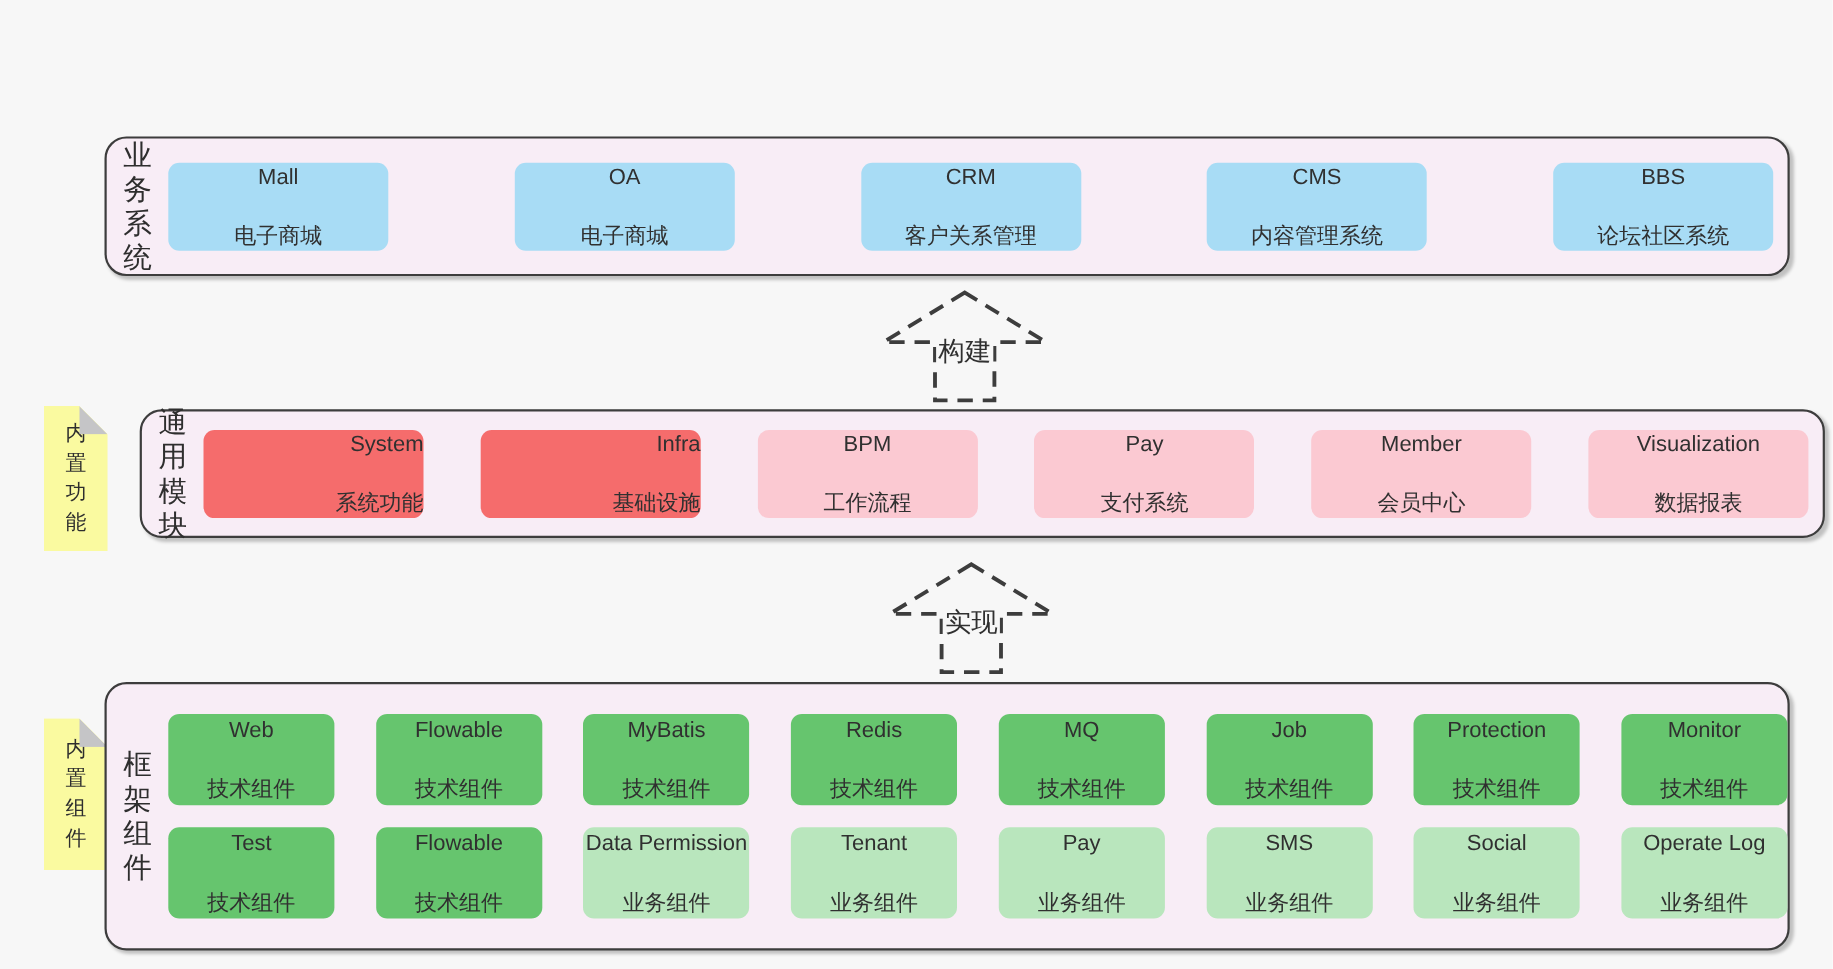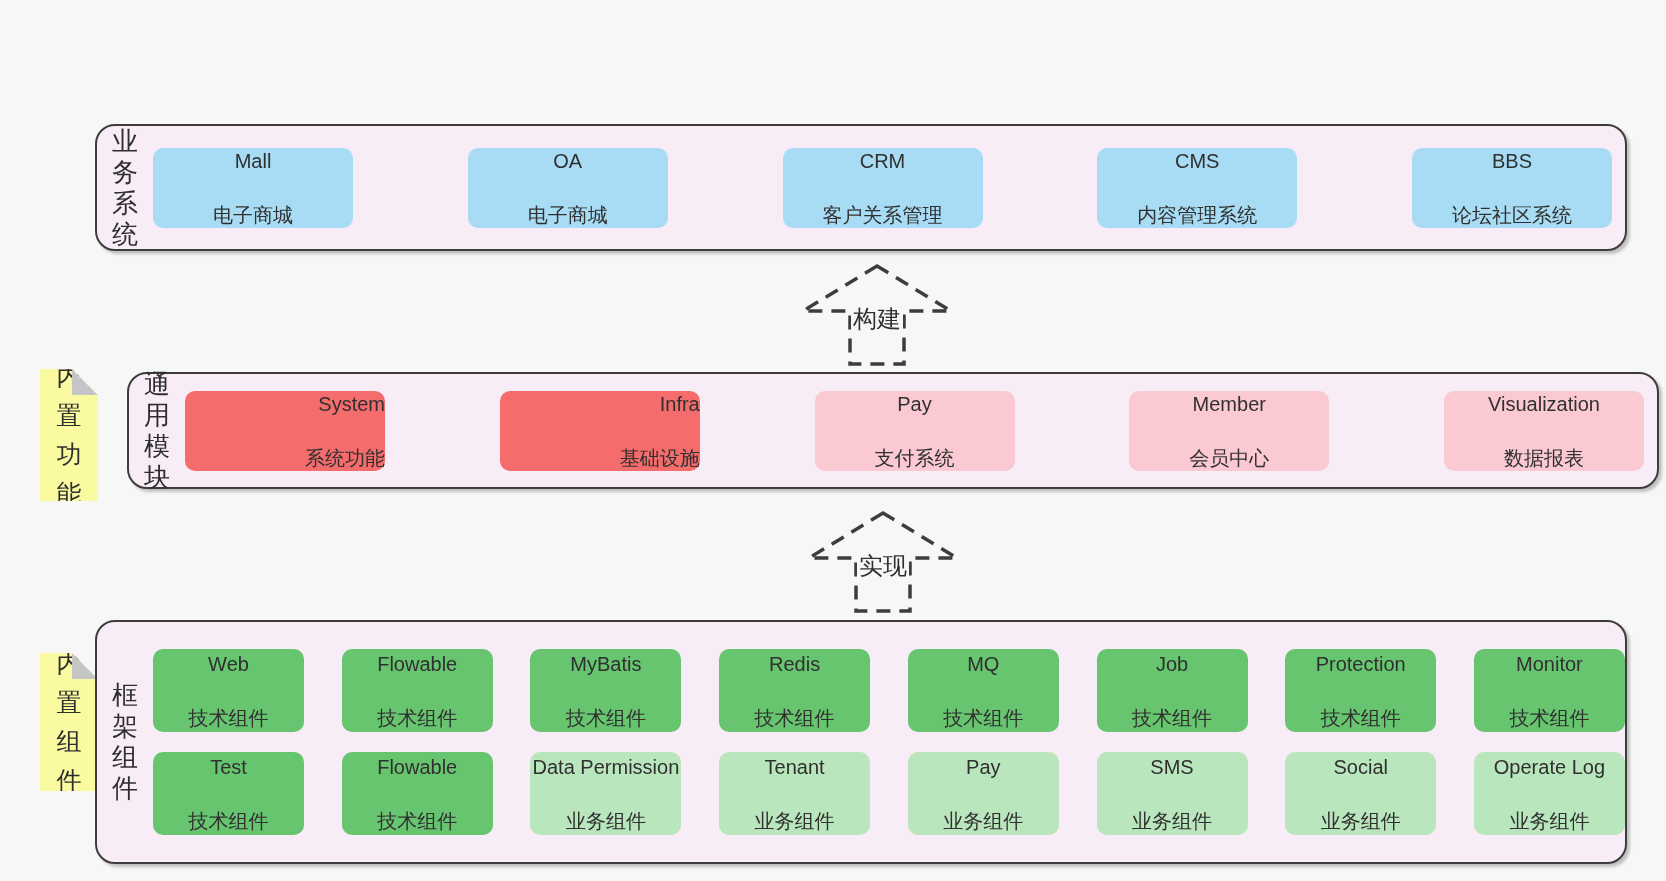--- a/index.html
+++ b/index.html
@@ -40,21 +40,21 @@
     display:flex;
   }
   #band-business{top:124px;height:127px;}
   #band-modules{top:372px;height:117px;margin-left:32px;}
   #band-components{top:620px;height:244px;}
   .vlabel-box{width:56px;display:flex;align-items:center;justify-content:center;flex:none;}
   .vtext{
     width:1.15em;word-break:break-all;text-align:center;
     font-size:26px;line-height:31px;color:#2e2e2e;
   }
-  .sticky .vtext{font-size:25px;line-height:39px;}
+  .sticky .vtext{font-size:19px;line-height:27px;}
   .tiles{
     flex:1;display:flex;justify-content:space-between;align-items:center;
     padding-right:13px;
   }
   .tiles-col{
     flex:1;display:flex;flex-direction:column;justify-content:center;
     gap:20px;
   }
   .tiles-row{display:flex;justify-content:space-between;}
   .tile{
@@ -137,20 +137,24 @@
     <div class="tiles">
       <div class="tile t-lg red">
         <div>System</div>
         <div>系统功能</div>
       </div>
       <div class="tile t-lg red">
         <div>Infra</div>
         <div>基础设施</div>
       </div>
       <div class="tile t-lg pink">
+        <div>BPM</div>
+        <div>工作流程</div>
+      </div>
+      <div class="tile t-lg pink">
         <div>Pay</div>
         <div>支付系统</div>
       </div>
       <div class="tile t-lg pink">
         <div>Member</div>
         <div>会员中心</div>
       </div>
       <div class="tile t-lg pink">
         <div>Visualization</div>
         <div>数据报表</div>

